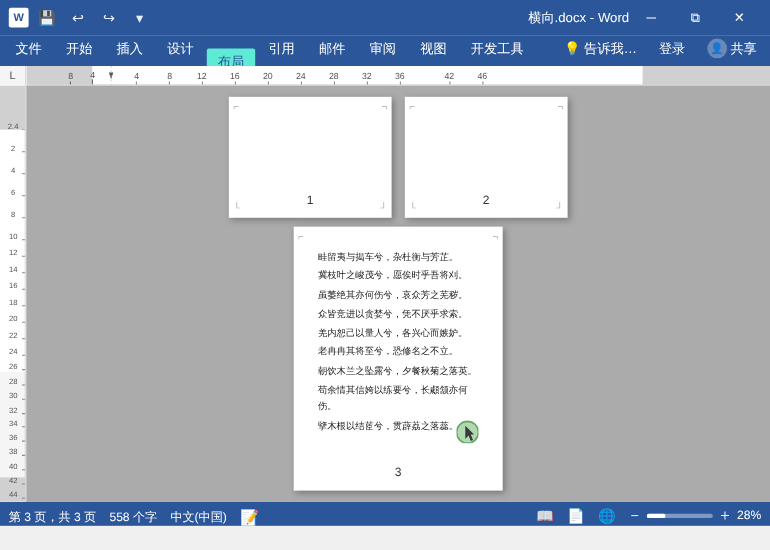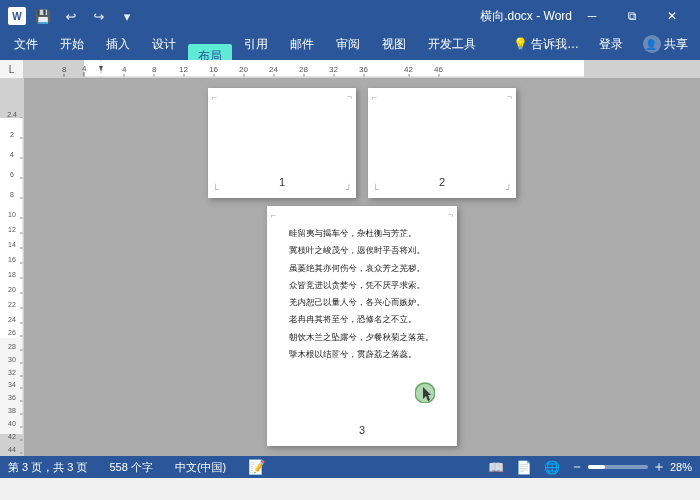--- a/index.html
+++ b/index.html
@@ -186,25 +186,25 @@
       line-height: 1.8;
       color: #222;
     }
     .page-content p { margin-bottom: 2px; }
 
     
     #statusbar {
       background: #2b579a;
       height: 22px;
       display: flex;
-      align-items: center;
+      align-items: flex-end;
       padding: 0 8px;
       color: white;
       font-size: 11px;
-      gap: 22px;
+      gap: 12px;
     }
     #statusbar-right {
       margin-left: auto;
       display: flex;
       align-items: center;
       gap: 8px;
     }
     .view-btn {
       width: 20px; height: 18px;
       display: flex; align-items: center; justify-content: center;
@@ -442,20 +442,21 @@
       <div class="page-corner-tr">¬</div>
 
       <div class="page-content" id="page3-content">
           <p>畦留夷与揭车兮，杂杜衡与芳芷。</p>
           <p>冀枝叶之峻茂兮，愿俟时乎吾将刈。</p>
           <p>虽萎绝其亦何伤兮，哀众芳之芜秽。</p>
           <p>众皆竞进以贪婪兮，凭不厌乎求索。</p>
           <p>羌内恕己以量人兮，各兴心而嫉妒。</p>
           <p>老冉冉其将至兮，恐修名之不立。</p>
           <p>朝饮木兰之坠露兮，夕餐秋菊之落英。</p>
+          <p>苟余情其信姱以练要兮，长顑颔亦何伤。</p>
           <p>擥木根以结茝兮，贯薜荔之落蕊。</p>
         </div>
       <div class="page-number">3</div>
 
       <div style="position:absolute;bottom:40px;right:22px;pointer-events:none;">
         <svg width="20" height="24" viewBox="0 0 20 24">
           <circle cx="10" cy="14" r="10" fill="rgba(100,180,100,0.5)" stroke="rgba(60,140,60,0.7)" stroke-width="1.5"></circle>
           <polygon points="8,8 8,20 11,17 13,22 15,21 13,16 16,16" fill="#3a3a3a"></polygon>
         </svg>
       </div>

